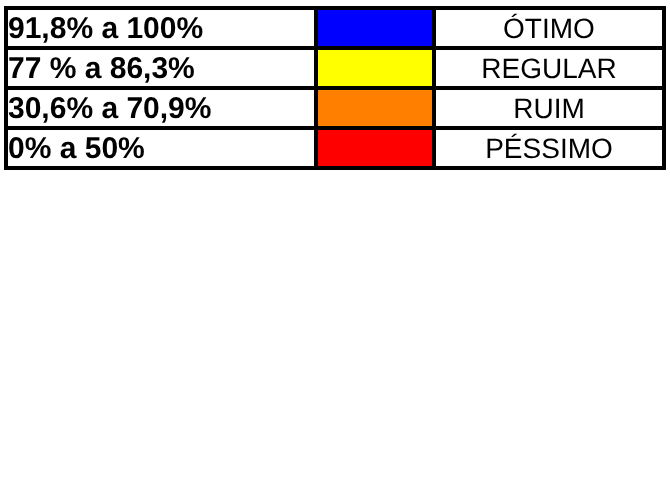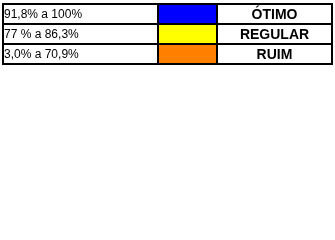--- a/index.html
+++ b/index.html
@@ -37,35 +37,35 @@
   }
 
   
   col.col-range  { width: 155px; }
   col.col-swatch { width: 59px;  }
   col.col-label  { width: 115px; }
 
   td.range-cell {
     text-align: left;
     padding-left: 7px;
-    font-size: 12px;
-    font-weight: normal;
+    font-size: 15px;
+    font-weight: bold;
     color: #000000;
     letter-spacing: 0px;
     white-space: nowrap;
   }
 
   td.swatch-cell {
     padding: 0;
   }
 
   td.label-cell {
     text-align: center;
     font-size: 14px;
-    font-weight: bold;
+    font-weight: normal;
     color: #000000;
     white-space: nowrap;
   }
 
   .swatch-fill {
     display: block;
     width: 100%;
     height: 100%;
     min-height: 16px;
   }
@@ -89,21 +89,28 @@
         <td class="label-cell">ÓTIMO</td>
       </tr>
       <tr>
         <td class="range-cell">77 % a 86,3%</td>
         <td class="swatch-cell">
           <span class="swatch-fill" style="background-color: rgb(255, 255, 0);"></span>
         </td>
         <td class="label-cell">REGULAR</td>
       </tr>
       <tr>
-        <td class="range-cell">3,0% a 70,9%</td>
+        <td class="range-cell">30,6% a 70,9%</td>
         <td class="swatch-cell">
           <span class="swatch-fill" style="background-color: rgb(255, 127, 0);"></span>
         </td>
         <td class="label-cell">RUIM</td>
+      </tr>
+      <tr>
+        <td class="range-cell">0% a 50%</td>
+        <td class="swatch-cell">
+          <span class="swatch-fill" style="background-color: rgb(255, 0, 0);"></span>
+        </td>
+        <td class="label-cell">PÉSSIMO</td>
       </tr>
     </tbody>
   </table>
 </div>
 
 </body></html>

